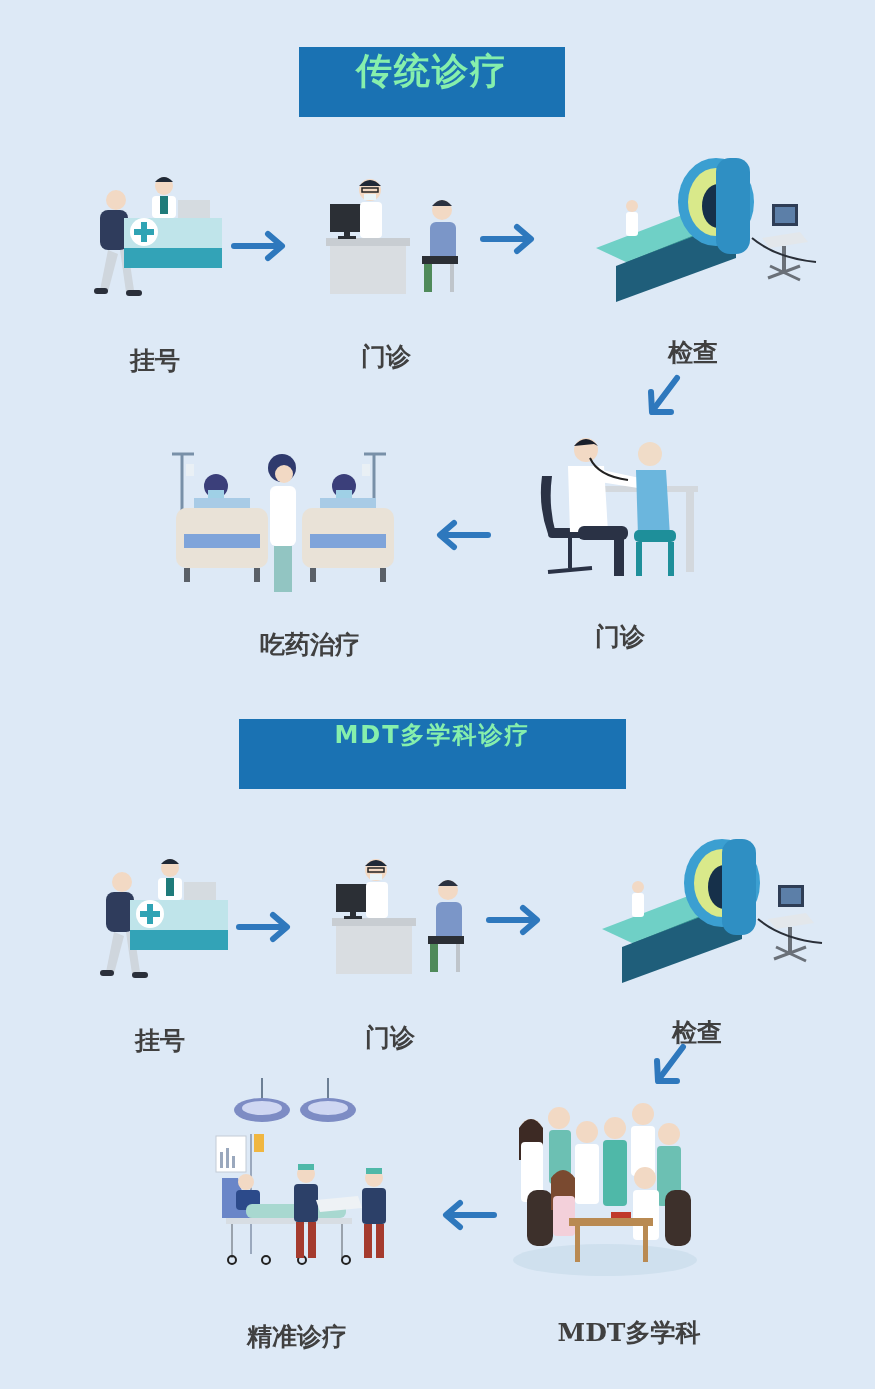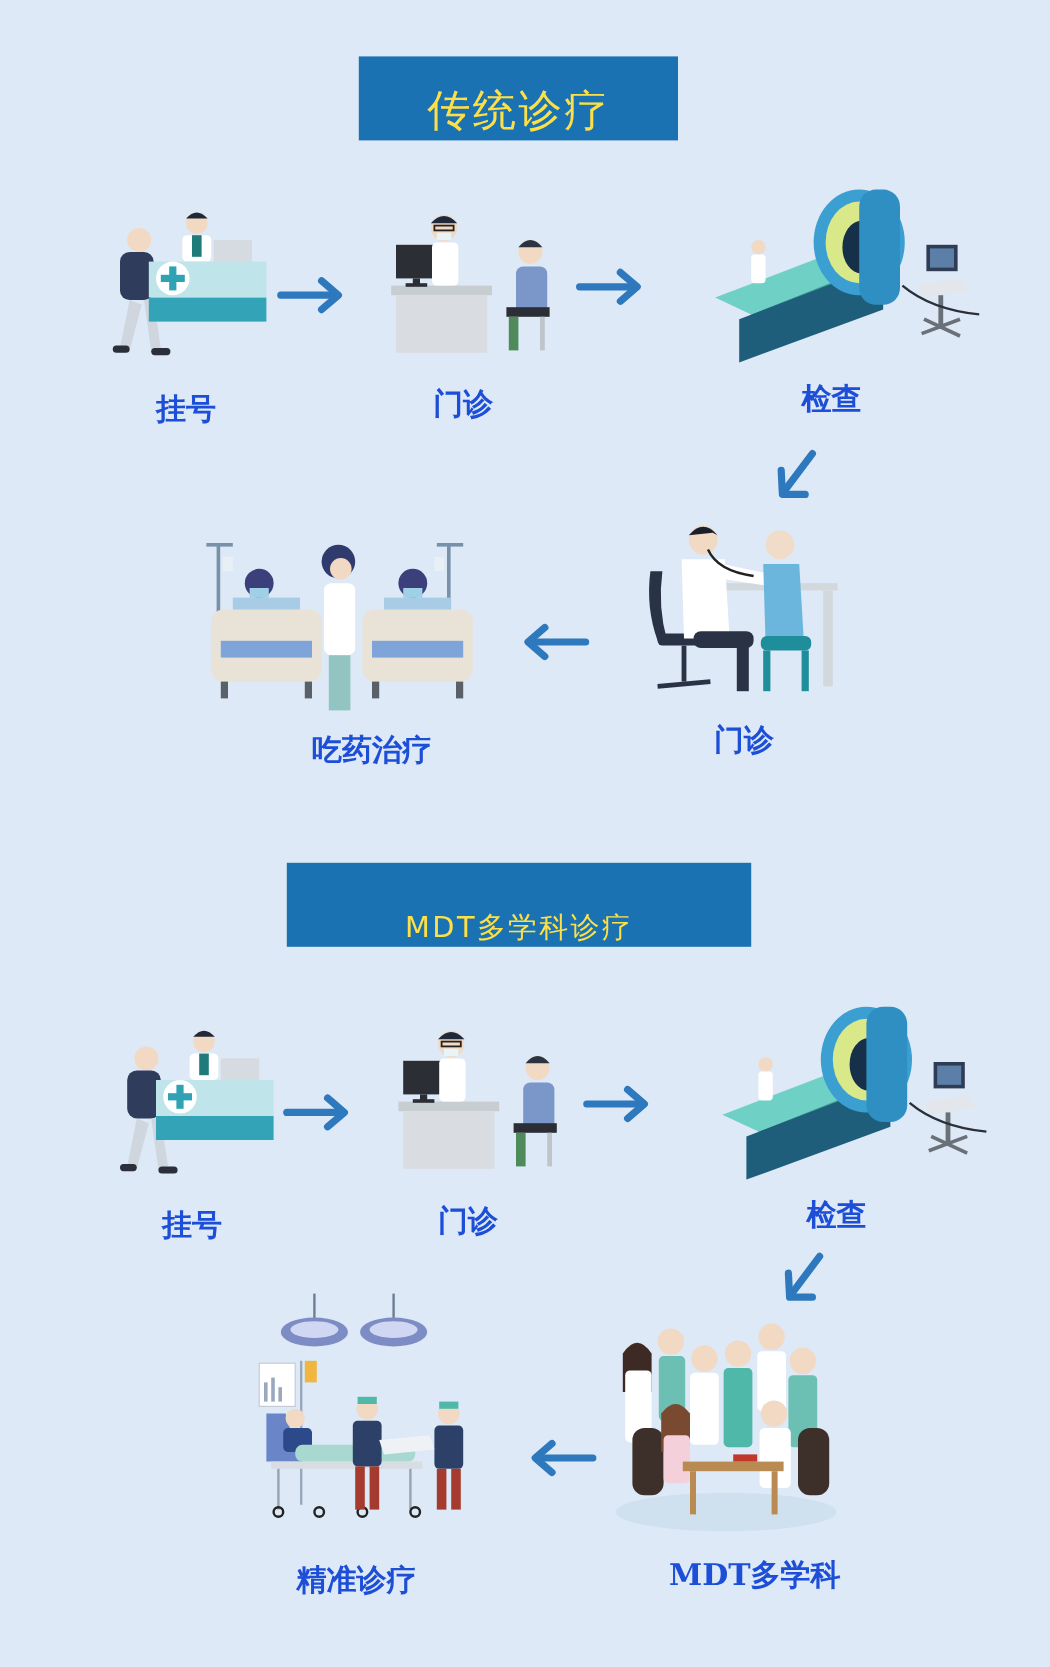--- a/index.html
+++ b/index.html
@@ -1,19 +1,19 @@
 <!DOCTYPE html>
 <html><head>
 <meta charset="utf-8">
 <style>
   html,body{margin:0;padding:0;}
   body{width:875px;height:1389px;background:#dde9f6;font-family:"DejaVu Sans","Liberation Sans",sans-serif;position:relative;overflow:hidden;}
   .abs{position:absolute;}
-  .title-box{background:#1a72b3;color:#fde047;font-weight:normal;display:flex;align-items:flex-end;justify-content:center;letter-spacing:2px;}
-  .label{font-weight:bold;color:#1d4ed8;font-size:25px;text-align:center;white-space:nowrap;}
+  .title-box{background:#1a72b3;color:#86efac;font-weight:bold;display:flex;align-items:flex-start;justify-content:center;letter-spacing:2px;}
+  .label{font-weight:bold;color:#404040;font-size:25px;text-align:center;white-space:nowrap;margin-top:20px;}
   .arrow svg{display:block;}
   svg{overflow:visible;}
 </style>
 </head>
 <body>
 
 <svg width="0" height="0" style="position:absolute">
   <defs>
     <g id="arrow-right">
       <line x1="2" y1="14" x2="48" y2="14" stroke="#2e78bd" stroke-width="6" stroke-linecap="round"></line>

